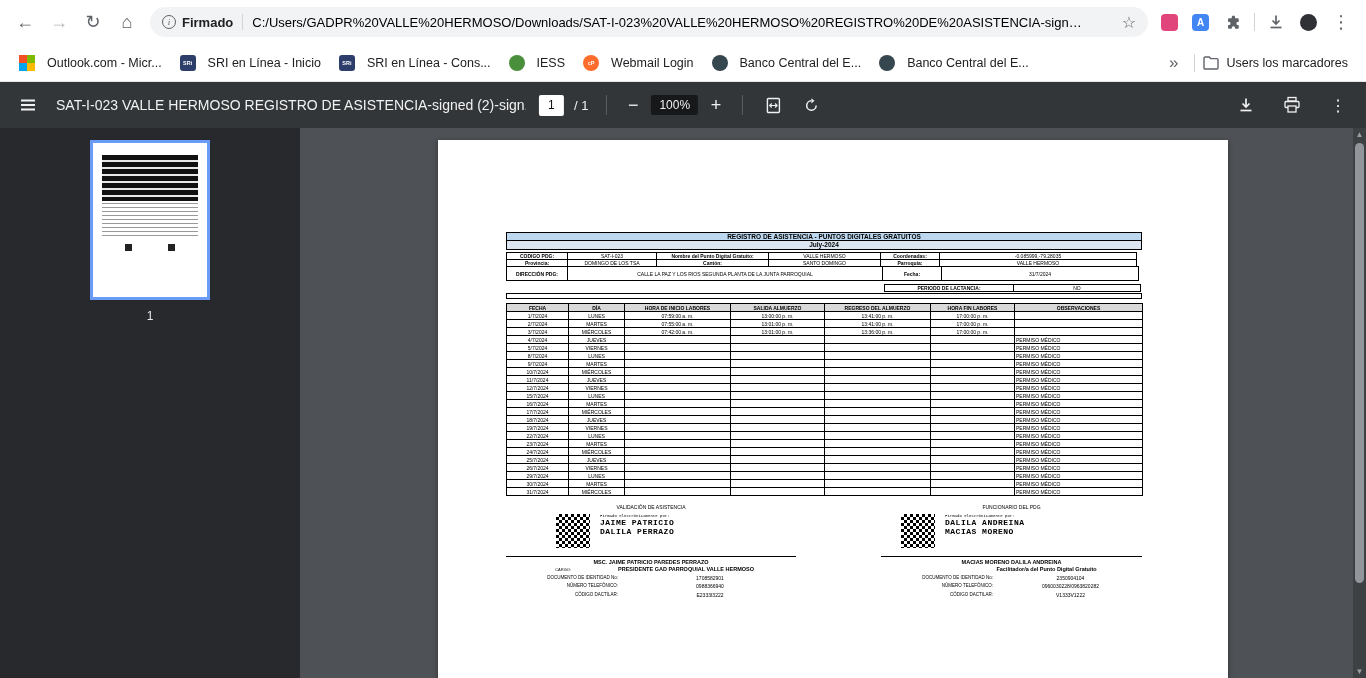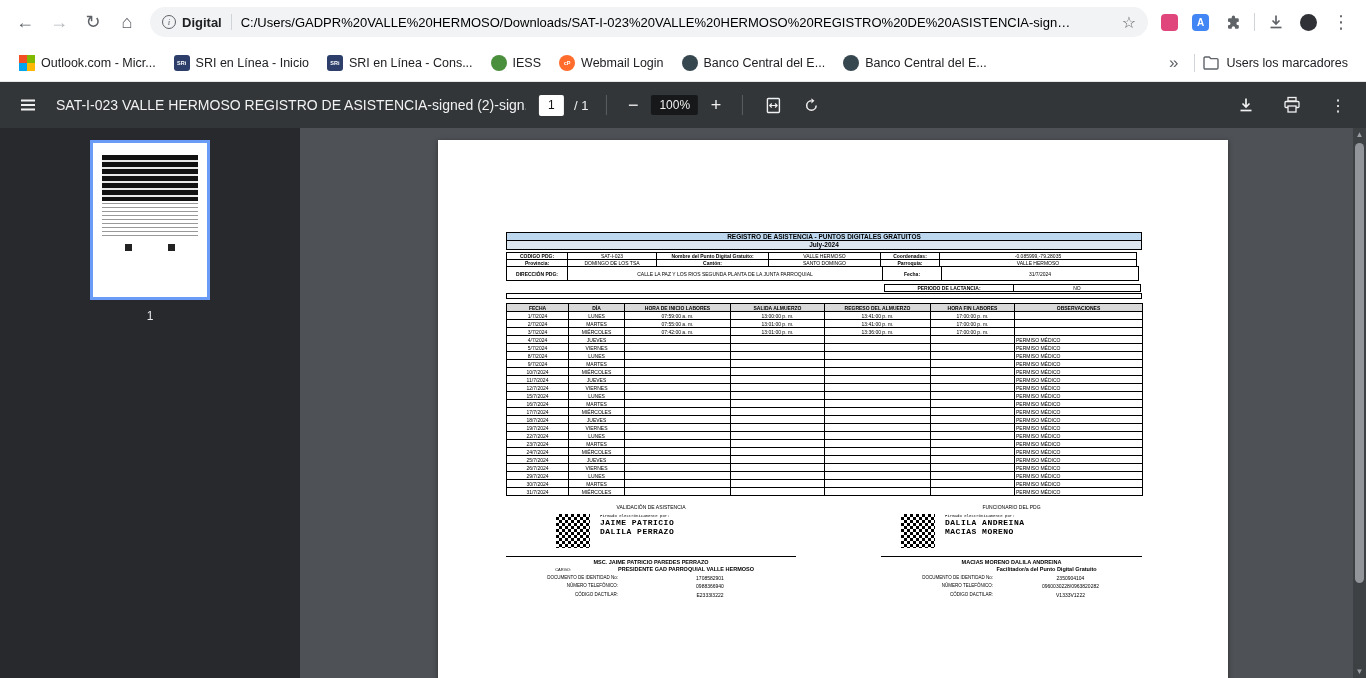--- a/index.html
+++ b/index.html
@@ -23,21 +23,21 @@
               align-items: center; justify-content: center; color: #fff; font-size: 10px; font-weight: bold; cursor: pointer; }
   .ext-pink { background: #e0457b; }
   .ext-translate { background: #4285f4; }
   .ext-dark { background: #2f3136; border-radius: 50%; }
   .v-sep { width: 1px; height: 18px; background: #d0d3d7; margin: 0 4px; }
 
   
   .bookmarks-bar { height: 38px; background: #fff; display: flex; align-items: center; padding: 0 10px;
                    border-bottom: 1px solid #e4e6e8; }
   .bm-items { display: flex; align-items: center; flex: 1 1 auto; min-width: 0; overflow: hidden; }
-  .bm-item { display: flex; align-items: center; gap: 6px; padding: 4px 9px; border-radius: 6px; font-size: 12.5px;
+  .bm-item { display: flex; align-items: center; gap: 12px; padding: 4px 9px; border-radius: 6px; font-size: 12.5px;
              color: #202124; white-space: nowrap; cursor: pointer; }
   .favicon { width: 16px; height: 16px; border-radius: 3px; display: flex; align-items: center; justify-content: center;
              font-size: 5.5px; color: #fff; font-weight: bold; flex: 0 0 auto; }
   .favicon.round { border-radius: 50%; }
   .favicon.ms { background: conic-gradient(#7fba00 0 25%, #ffb900 0 50%, #00a4ef 0 75%, #f25022 0 100%); border-radius: 0; }
   .bm-overflow { font-size: 17px; color: #5f6368; padding: 0 8px; cursor: pointer; }
   .bm-divider { width: 1px; height: 18px; background: #d0d3d7; margin: 0 8px; }
   .all-bookmarks { display: flex; align-items: center; gap: 7px; font-size: 12.5px; color: #202124; white-space: nowrap;
                    padding-right: 8px; cursor: pointer; }
 
@@ -144,21 +144,21 @@
       </div>
     <div class="nav-btn">
         <span>↻</span>
       </div>
     <div class="nav-btn">
         <span>⌂</span>
       </div>
 
     <div class="addr">
       <span class="info-badge">i</span>
-      <span class="addr-label">Digital</span>
+      <span class="addr-label">Firmado</span>
       <span class="addr-sep"></span>
       <span class="addr-path">C:/Users/GADPR%20VALLE%20HERMOSO/Downloads/SAT-I-023%20VALLE%20HERMOSO%20REGISTRO%20DE%20ASISTENCIA-sign…</span>
       <span class="star">☆</span>
     </div>
 
     <div class="ext-icon ext-pink"></div>
     <div class="ext-icon ext-translate">A</div>
     <div class="nav-btn">
       <svg width="17" height="17" viewBox="0 0 17 17">
           <path d="M8.5 1.5a1.8 1.8 0 0 0-1.8 1.8v.9H4.2A1.2 1.2 0 0 0 3 5.4v2.4h.8a1.7 1.7 0 1 1 0 3.4H3v2.4a1.2 1.2 0 0 0 1.2 1.2h2.5v-.8a1.7 1.7 0 1 1 3.4 0v.8h2.5a1.2 1.2 0 0 0 1.2-1.2v-2.4h-.7a1.7 1.7 0 1 1 0-3.4h.7V5.4a1.2 1.2 0 0 0-1.2-1.2h-2.5v-.9A1.8 1.8 0 0 0 8.5 1.5z" fill="#5f6368"></path>

